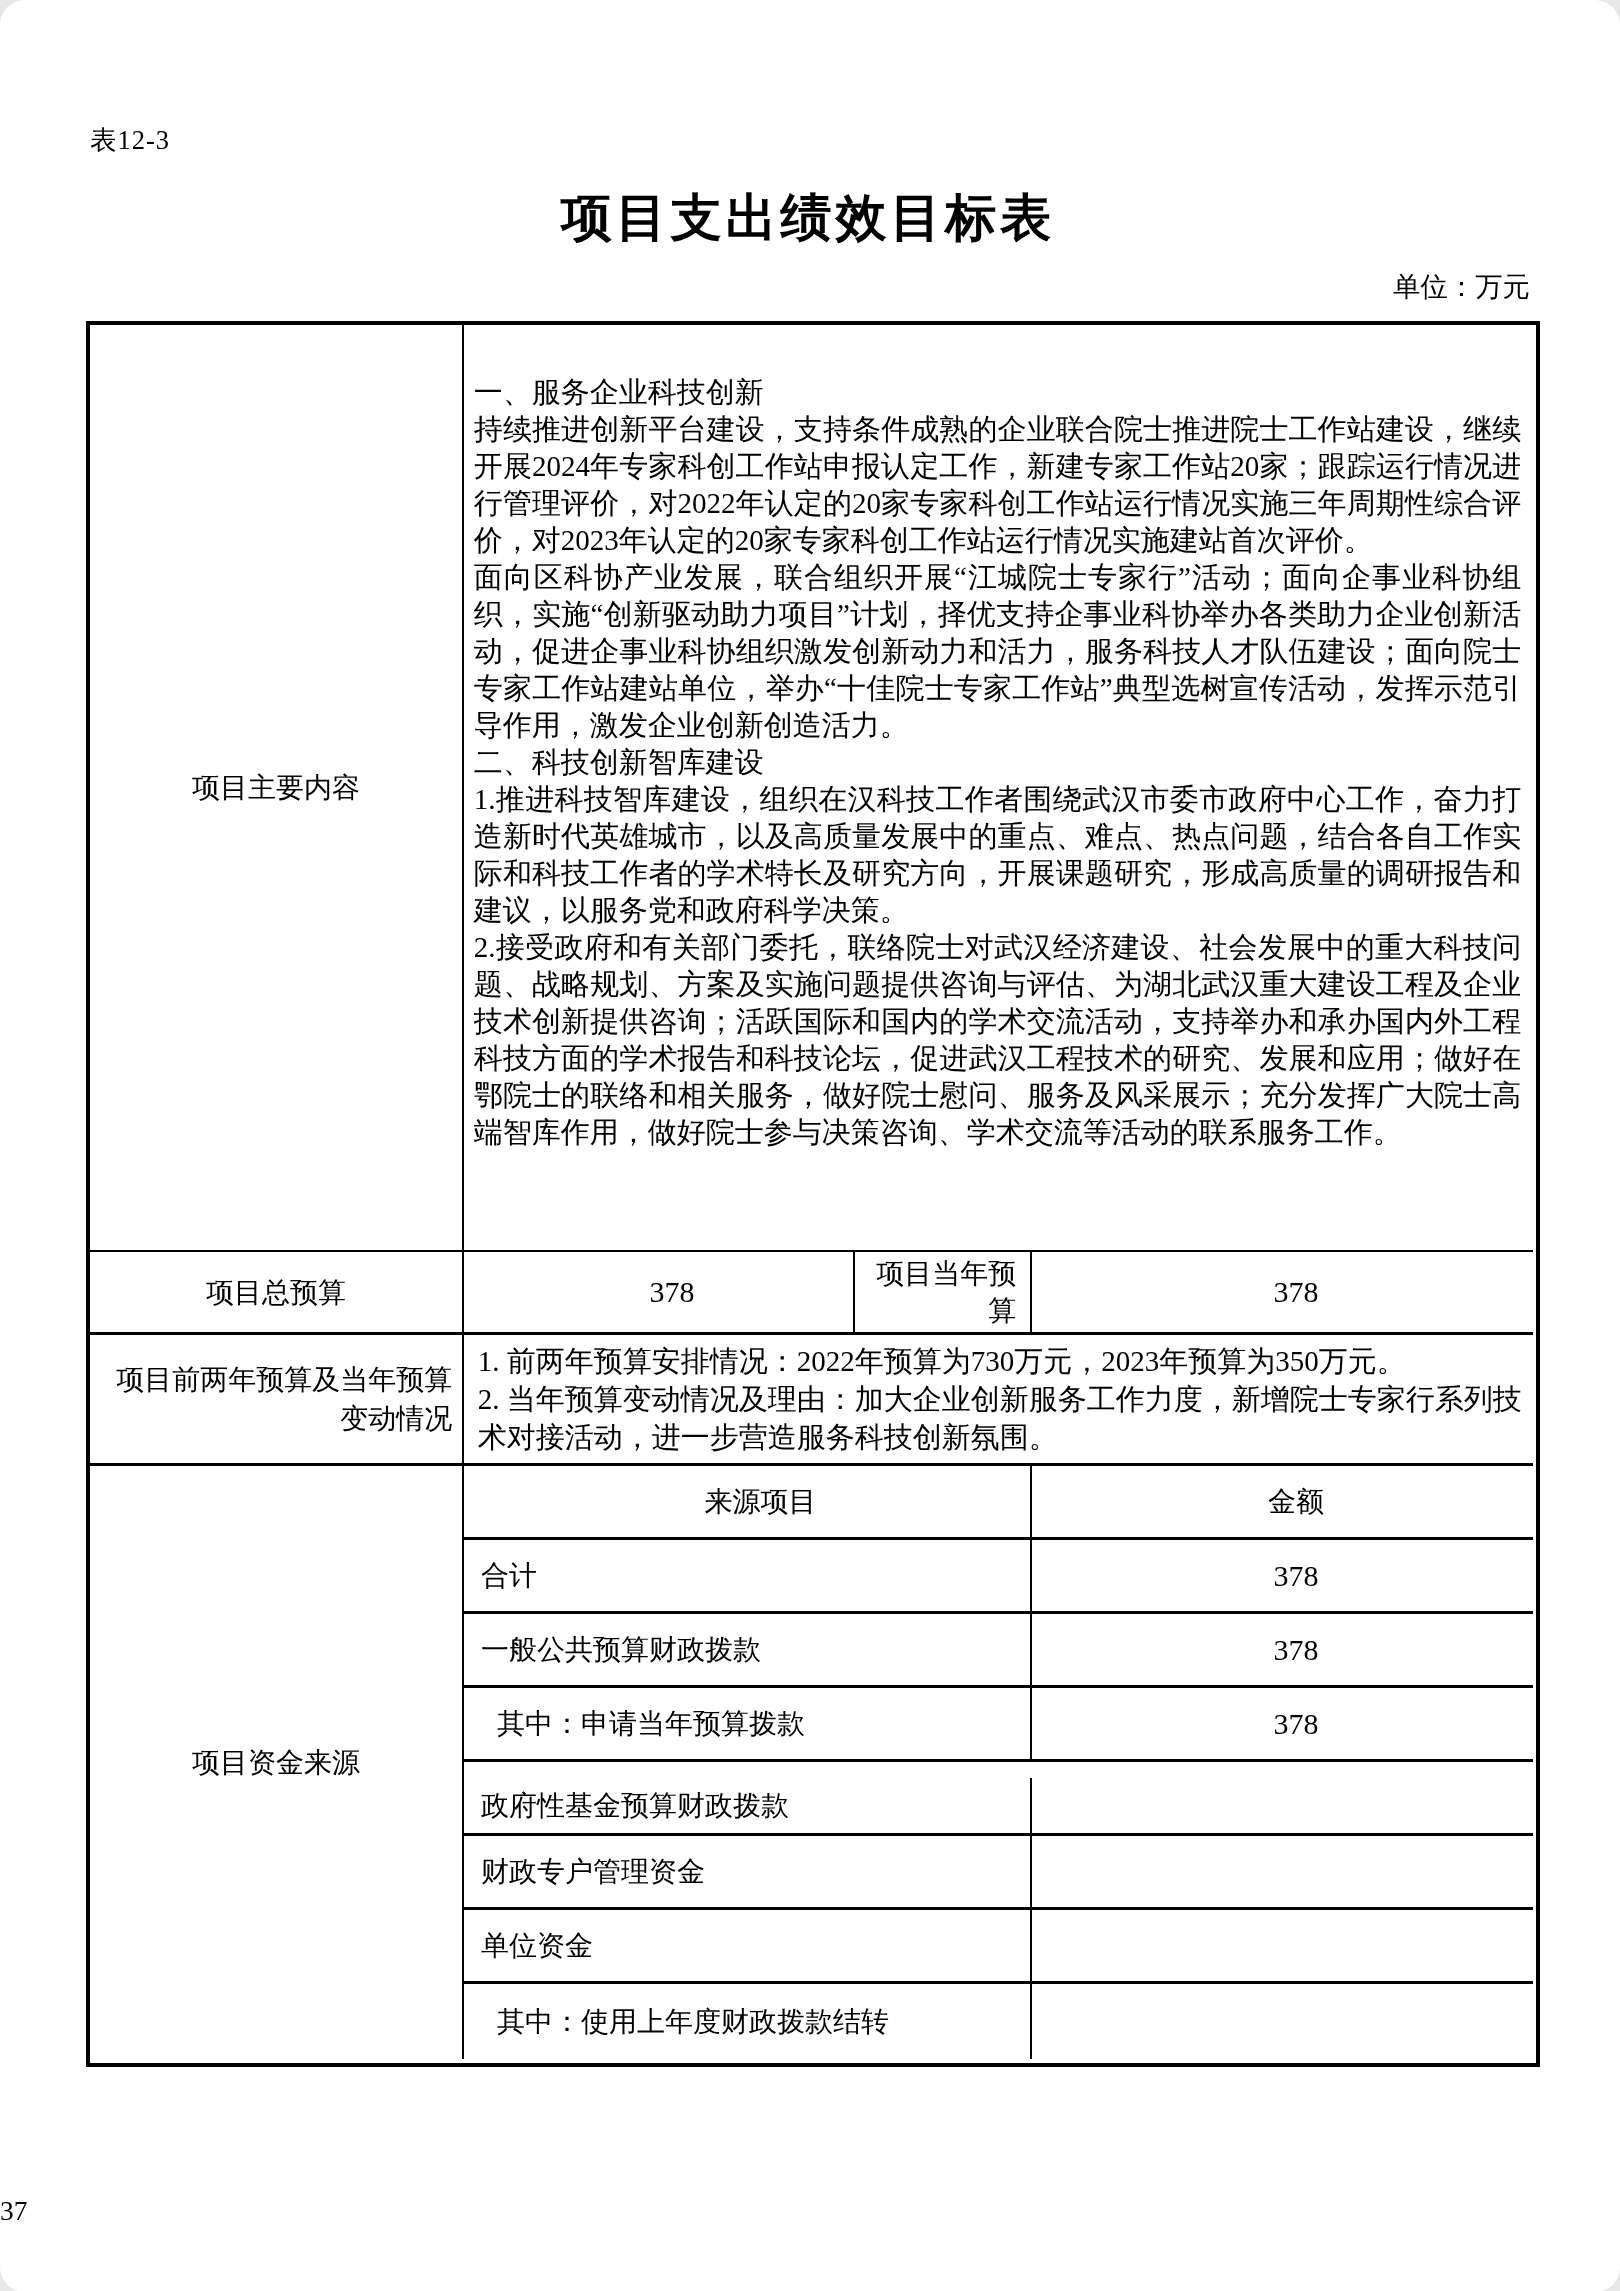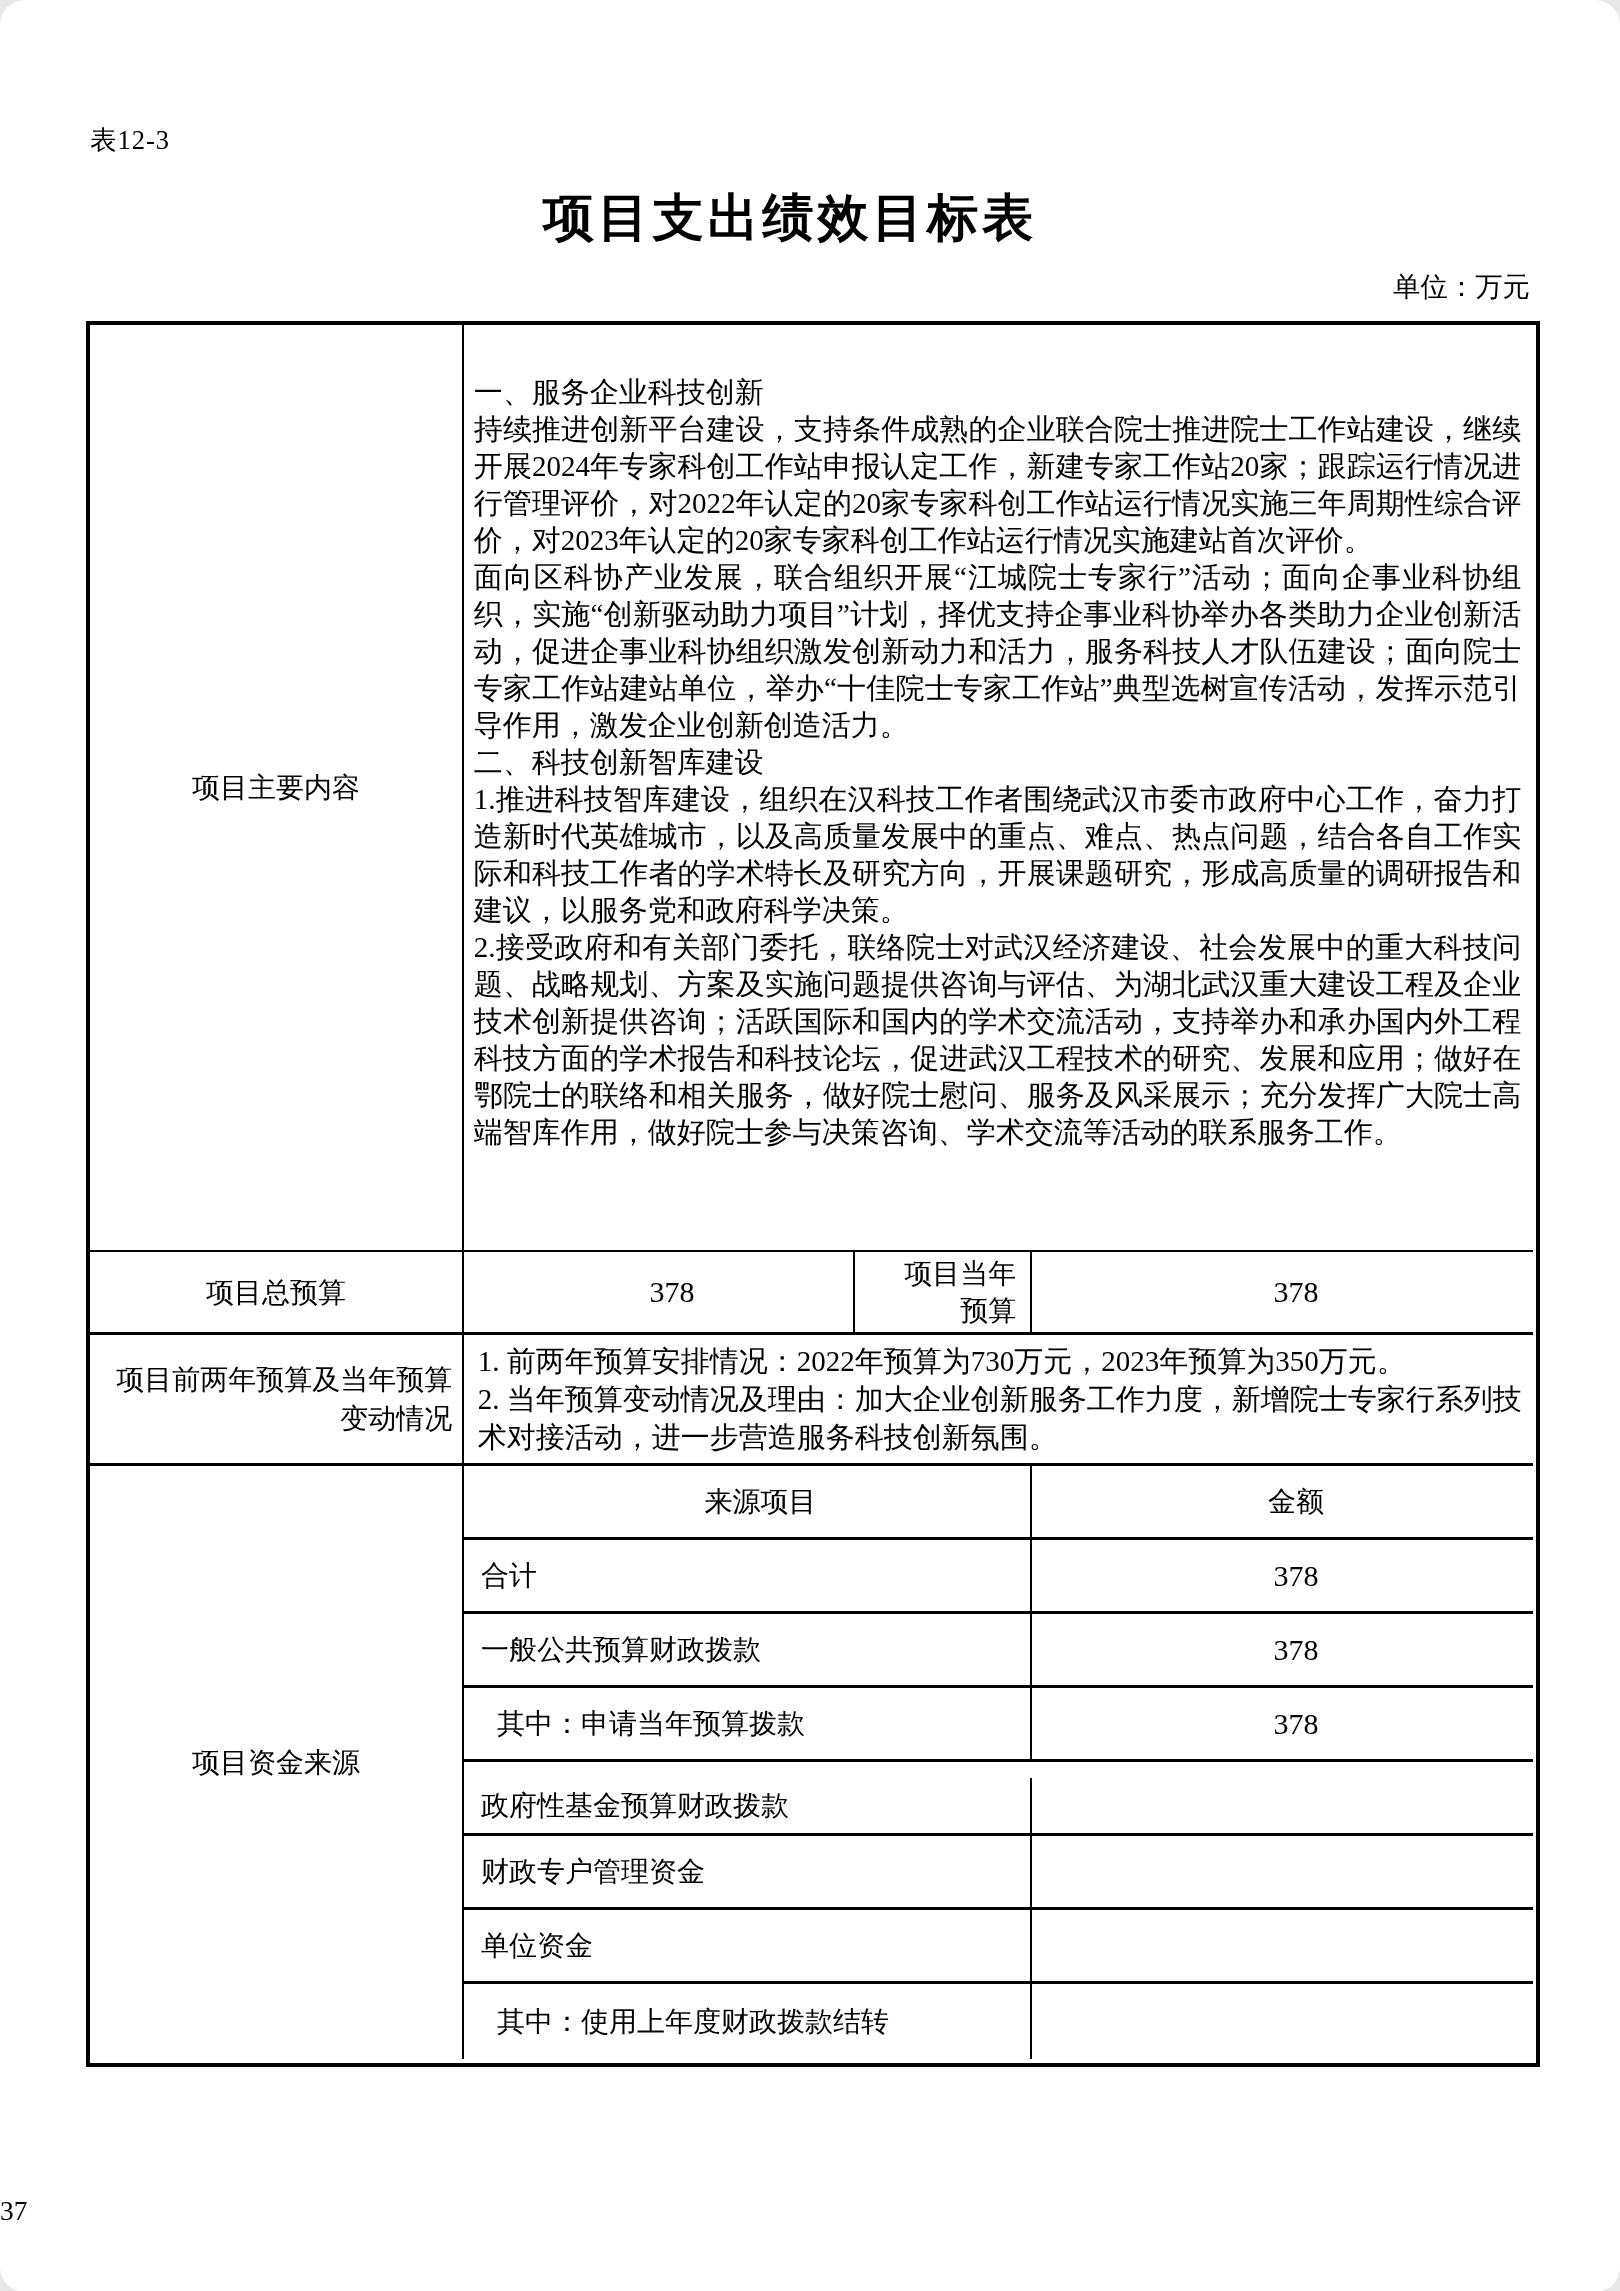--- a/index.html
+++ b/index.html
@@ -10,21 +10,21 @@
     font-family:"Liberation Serif","DejaVu Serif",serif;
     color:#000;
     overflow:hidden;
     border-radius:25px;
   }
   .table-label{
     position:absolute;left:90px;top:122px;
     font-size:26.5px;letter-spacing:1px;
   }
   .doc-title{
-    position:absolute;left:68px;top:184px;width:1444px;
+    position:absolute;left:86px;top:184px;width:1444px;
     text-align:center;font-size:51px;font-weight:bold;letter-spacing:3.9px;
   }
   .unit-note{
     position:absolute;top:269px;right:90px;
     font-size:27.4px;
   }
   .main-table{
     position:absolute;left:86px;top:321px;
     width:1454px;height:1746px;
     box-sizing:border-box;
@@ -61,21 +61,21 @@
   .hdr{font-size:28px;}
   .page-number{
     position:absolute;left:0;top:2196px;width:100%;
     text-align:left;font-size:27.4px;
   }
   
   .r1c1{grid-column:1/2;grid-row:1/2;}
   .r1c2{grid-column:2/5;grid-row:1/2;}
   .r2c1{grid-column:1/2;grid-row:2/3;}
   .r2c2{grid-column:2/3;grid-row:2/3;}
-  .r2c3{grid-column:3/4;grid-row:2/3;padding-left:28px;}
+  .r2c3{grid-column:3/4;grid-row:2/3;}
   .r2c4{grid-column:4/5;grid-row:2/3;}
   .r3c1{grid-column:1/2;grid-row:3/4;}
   .r3c2{grid-column:2/5;grid-row:3/4;}
   .fund-lbl{grid-column:1/2;grid-row:4/12;}
   .hdr-src{grid-column:2/4;grid-row:4/5;font-family:Liberation Serif, serif;}
   .hdr-amt{grid-column:4/5;grid-row:4/5;}
   .fr5a{grid-column:2/4;grid-row:5/6;}  .fr5b{grid-column:4/5;grid-row:5/6;}
   .fr6a{grid-column:2/4;grid-row:6/7;}  .fr6b{grid-column:4/5;grid-row:6/7;}
   .fr7a{grid-column:2/4;grid-row:7/8;}  .fr7b{grid-column:4/5;grid-row:7/8;}
   .fr8a{grid-column:2/4;grid-row:8/9;margin-top:16px;}  .fr8b{grid-column:4/5;grid-row:8/9;}

